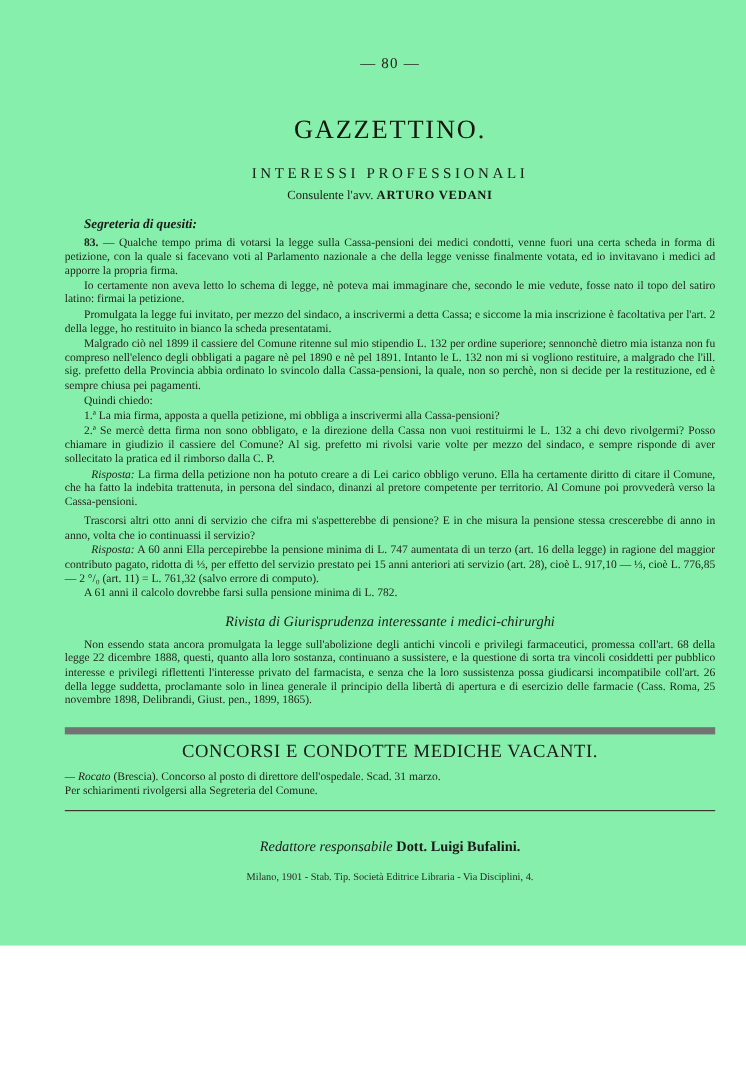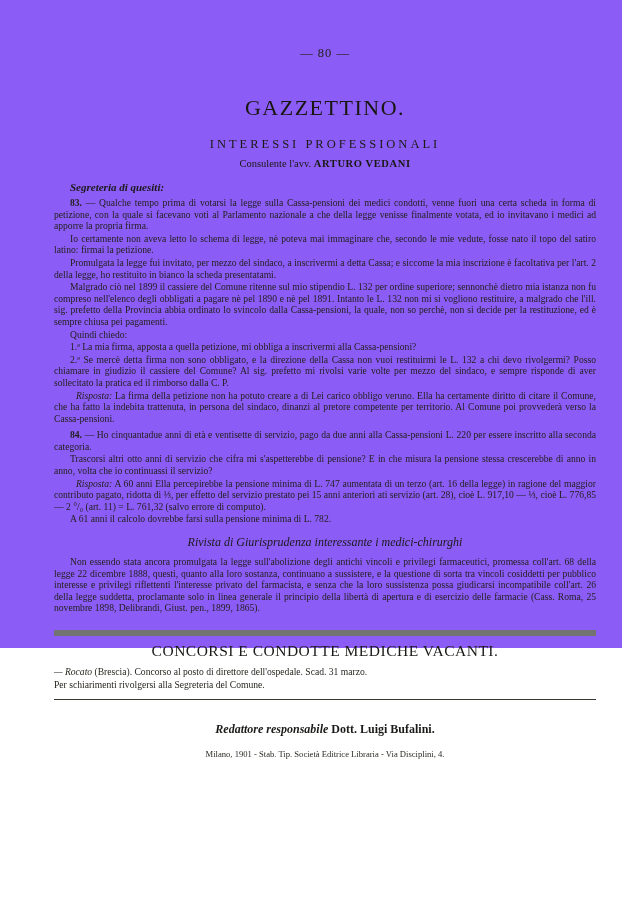--- a/index.html
+++ b/index.html
@@ -10,22 +10,22 @@
   body {
     width: 622px;
     height: 900px;
     font-family: "Liberation Serif", serif;
     color: #1a1a18;
     overflow: hidden;
   }
   .page {
     position: relative;
     width: 622px;
-    height: 648px;
-    background: #8b5cf6;
+    height: 788px;
+    background: #86efac;
     box-sizing: border-box;
     padding: 46px 26px 18px 54px;
   }
   .page-number {
     text-align: center;
     font-size: 12.5px;
     letter-spacing: 1px;
     margin-bottom: 34px;
     color: #24231f;
   }
@@ -93,21 +93,20 @@
     margin: 16px 0 6px 0;
     padding-top: 6px;
     border-top: 6px solid #737373;
   }
   .concorsi-wrap { margin-top: 14px; }
   .redattore {
     text-align: center;
     font-style: italic;
     font-size: 12px;
     margin: 22px 0 10px 0;
-    font-weight: bold;
   }
   .redattore b { font-style: normal; }
   .colophon {
     text-align: center;
     font-size: 8.6px;
     color: #2a2922;
     margin-top: 12px;
   }
   .sep-line {
     border: none;
@@ -139,21 +138,20 @@
     <p class="body">Io certamente non aveva letto lo schema di legge, nè poteva mai immaginare che, secondo le mie vedute, fosse nato il topo del satiro latino: firmai la petizione.</p>
     <p class="body">Promulgata la legge fui invitato, per mezzo del sindaco, a inscrivermi a detta Cassa; e siccome la mia inscrizione è facoltativa per l'art. 2 della legge, ho restituito in bianco la scheda presentatami.</p>
     <p class="body">Malgrado ciò nel 1899 il cassiere del Comune ritenne sul mio stipendio L. 132 per ordine superiore; sennonchè dietro mia istanza non fu compreso nell'elenco degli obbligati a pagare nè pel 1890 e nè pel 1891. Intanto le L. 132 non mi si vogliono restituire, a malgrado che l'ill. sig. prefetto della Provincia abbia ordinato lo svincolo dalla Cassa-pensioni, la quale, non so perchè, non si decide per la restituzione, ed è sempre chiusa pei pagamenti.</p>
     <p class="body">Quindi chiedo:</p>
     <p class="body">1.ª La mia firma, apposta a quella petizione, mi obbliga a inscrivermi alla Cassa-pensioni?</p>
     <p class="body">2.ª Se mercè detta firma non sono obbligato, e la direzione della Cassa non vuoi restituirmi le L. 132 a chi devo rivolgermi? Posso chiamare in giudizio il cassiere del Comune? Al sig. prefetto mi rivolsi varie volte per mezzo del sindaco, e sempre risponde di aver sollecitato la pratica ed il rimborso dalla C. P.</p>
     <p class="body indent-more"><span class="it">Risposta:</span><span> La firma della petizione non ha potuto creare a di Lei carico obbligo veruno. Ella ha certamente diritto di citare il Comune, che ha fatto la indebita trattenuta, in persona del sindaco, dinanzi al pretore competente per territorio. Al Comune poi provvederà verso la Cassa-pensioni.</span></p>
   </div>
 
   <div class="blk">
-    <p class="body"><span class="num">84.</span> <span>— Ho cinquantadue anni di età e ventisette di servizio, pago da due anni alla Cassa-pensioni L. 220 per essere inscritto alla seconda categoria.</span></p>
     <p class="body">Trascorsi altri otto anni di servizio che cifra mi s'aspetterebbe di pensione? E in che misura la pensione stessa crescerebbe di anno in anno, volta che io continuassi il servizio?</p>
     <p class="body indent-more"><span class="it">Risposta:</span><span> A 60 anni Ella percepirebbe la pensione minima di L. 747 aumentata di un terzo (art. 16 della legge) in ragione del maggior contributo pagato, ridotta di ⅓, per effetto del servizio prestato pei 15 anni anteriori ati servizio (art. 28), cioè L. 917,10 — ⅓, cioè L. 776,85 — 2 °/₀ (art. 11) = L. 761,32 (salvo errore di computo).</span></p>
     <p class="body">A 61 anni il calcolo dovrebbe farsi sulla pensione minima di L. 782.</p>
   </div>
 
   <div class="rivista">Rivista di Giurisprudenza interessante i medici-chirurghi</div>
   <p class="body">Non essendo stata ancora promulgata la legge sull'abolizione degli antichi vincoli e privilegi farmaceutici, promessa coll'art. 68 della legge 22 dicembre 1888, questi, quanto alla loro sostanza, continuano a sussistere, e la questione di sorta tra vincoli cosiddetti per pubblico interesse e privilegi riflettenti l'interesse privato del farmacista, e senza che la loro sussistenza possa giudicarsi incompatibile coll'art. 26 della legge suddetta, proclamante solo in linea generale il principio della libertà di apertura e di esercizio delle farmacie (Cass. Roma, 25 novembre 1898, Delibrandi, Giust. pen., 1899, 1865).</p>
 
   <div class="concorsi-wrap">
     <div class="concorsi">CONCORSI E CONDOTTE MEDICHE VACANTI.</div>

